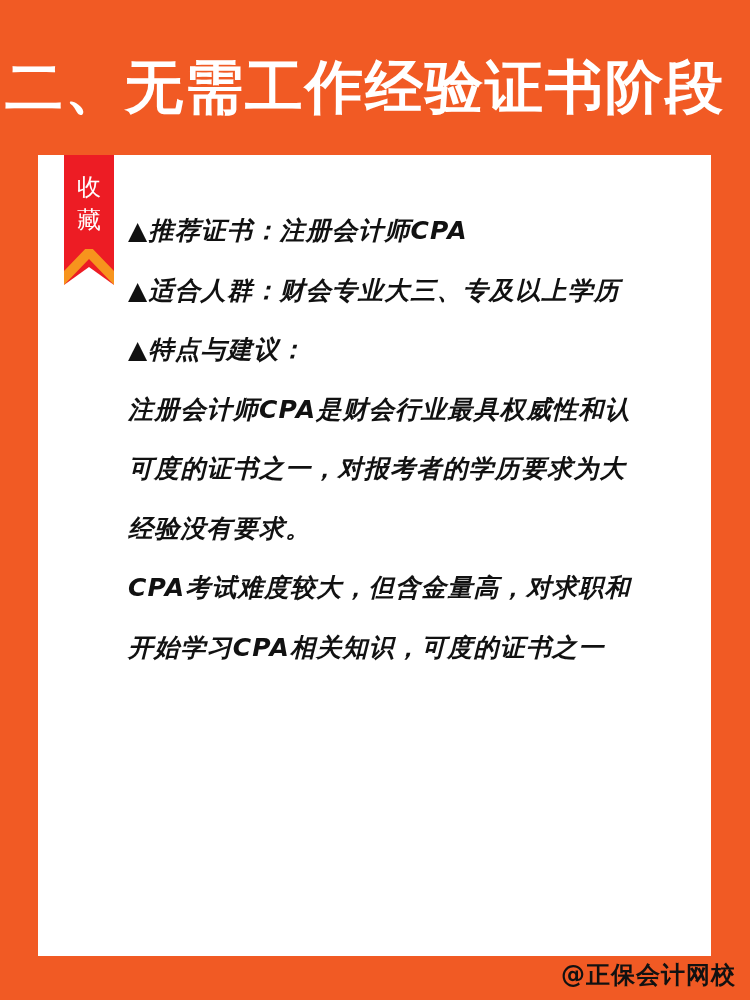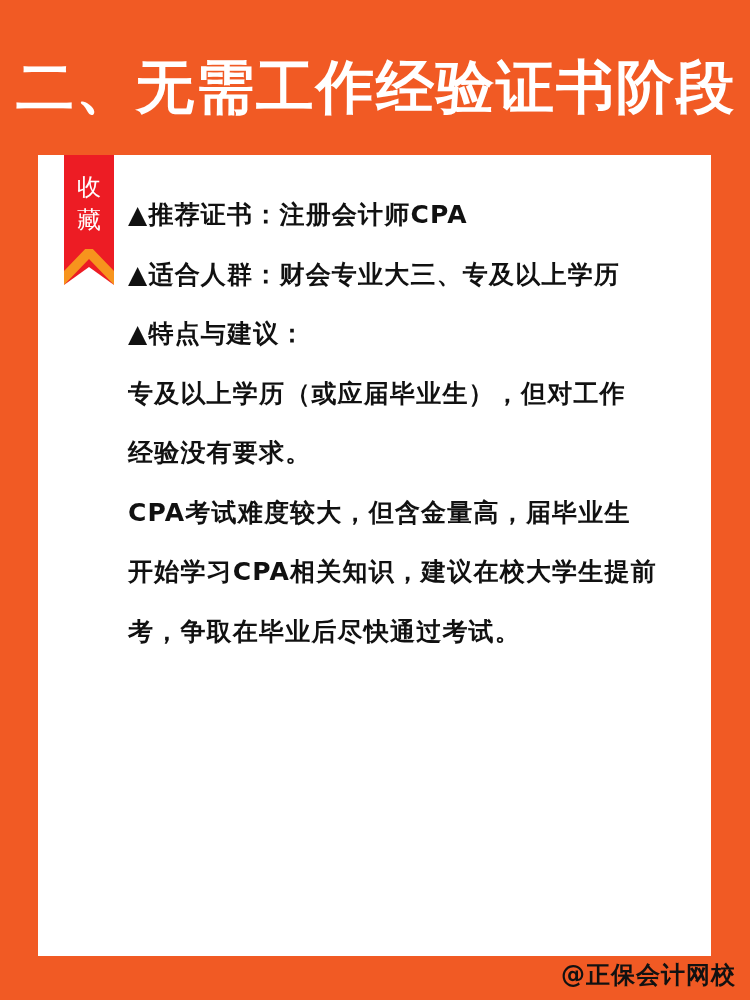--- a/index.html
+++ b/index.html
@@ -3,21 +3,21 @@
 <meta charset="utf-8">
 <style>
   html, body { margin:0; padding:0; }
   body {
     width:750px; height:1000px; overflow:hidden;
     background:#f15a24;
     font-family:"DejaVu Sans", sans-serif;
     position:relative;
   }
   .title {
-    position:absolute; left:16px; top:52px; width:629px;
+    position:absolute; left:5px; top:52px; width:629px;
     text-align:center;
     color:#ffffff;
     font-size:58px; font-weight:bold;
     letter-spacing:2px;
     line-height:70px;
     white-space:nowrap;
   }
   .card {
     position:absolute; left:38px; top:155px;
     width:673px; height:801px;
@@ -31,21 +31,21 @@
   }
   .ribbon .label {
     position:absolute; left:0; top:16px; width:50px;
     color:#ffffff; font-size:24px; line-height:33px;
     text-align:center;
   }
   .ribbon .notch {
     position:absolute; left:0; bottom:0; width:50px; height:36px;
   }
   .lines {
-    position:absolute; left:90px; top:40px; width:575px;
+    position:absolute; left:90px; top:56px; width:575px;font-style:italic;
   }
   .line {
     font-size:25px; font-weight:bold; color:#111111;
     height:59.5px; line-height:40px;
     white-space:nowrap;
     letter-spacing:1.2px;
   }
   .footer {
     position:absolute; right:14px; top:955px;
     color:#111111; font-size:24px; font-weight:bold;
@@ -66,21 +66,21 @@
     <svg class="notch" viewBox="0 0 50 36" width="50" height="36">
       <polygon points="0,36 25,10 50,36 50,22 25,-4 0,22" fill="#f7941d"></polygon>
       <polygon points="0,36 25,18 50,36" fill="#ffffff"></polygon>
     </svg>
   </div>
 
   <div class="lines">
     <div class="line">▲推荐证书：注册会计师CPA</div>
     <div class="line">▲适合人群：财会专业大三、专及以上学历</div>
     <div class="line">▲特点与建议：</div>
-    <div class="line">专及以上学历（或应届毕业生），但对工作</div>
+    <div class="line">注册会计师CPA是财会行业最具权威性和认</div>
+    <div class="line">可度的证书之一，对报考者的学历要求为大</div>
     <div class="line">经验没有要求。</div>
-    <div class="line">CPA考试难度较大，但含金量高，届毕业生</div>
-    <div class="line">开始学习CPA相关知识，建议在校大学生提前</div>
-    <div class="line">考，争取在毕业后尽快通过考试。</div>
+    <div class="line">CPA考试难度较大，但含金量高，对求职和</div>
+    <div class="line">开始学习CPA相关知识，可度的证书之一</div>
   </div>
 </div>
 
 <div class="footer">@正保会计网校</div>
 
 </body></html>

